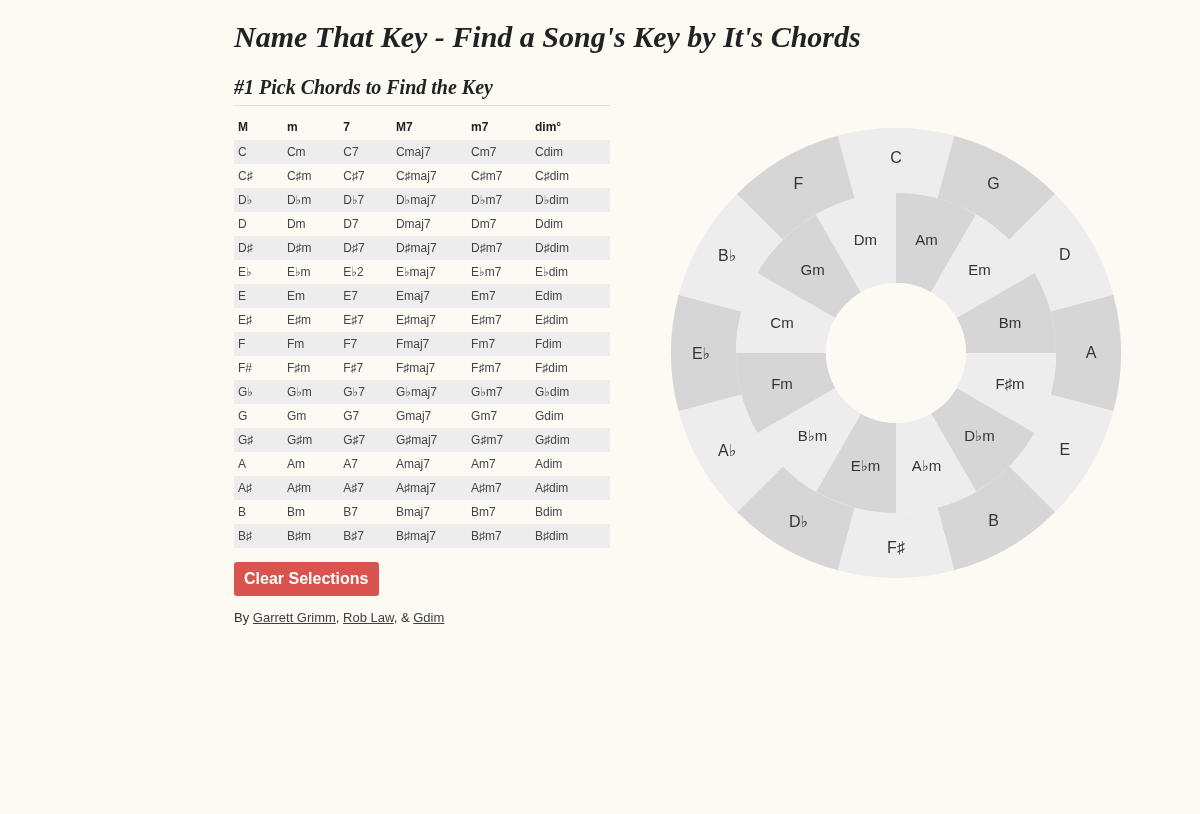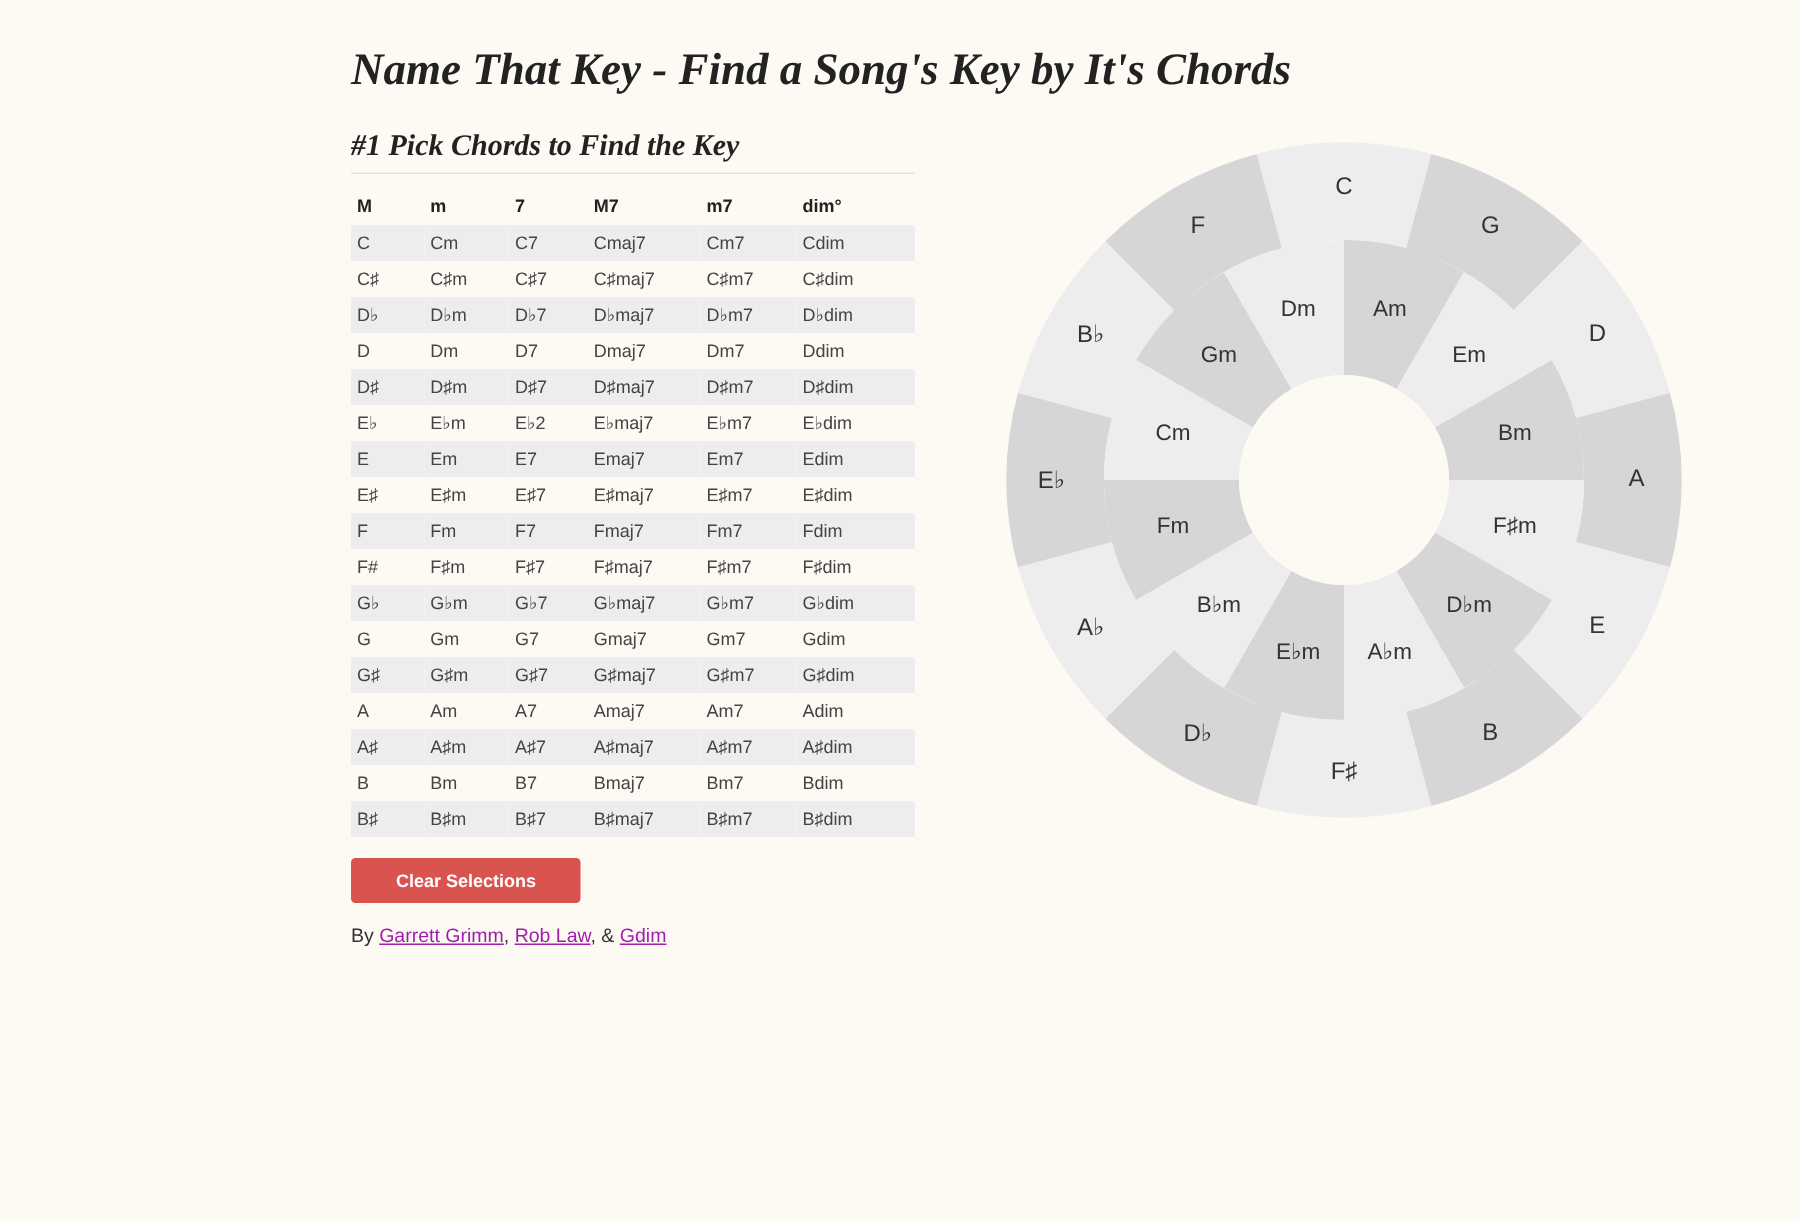--- a/index.html
+++ b/index.html
@@ -4,36 +4,36 @@
 <style>
   html, body {
     margin: 0;
     padding: 0;
     background: #fdfaf4;
     font-family: Arial, "Helvetica Neue", Helvetica, sans-serif;
     color: #333;
   }
   .page {
     width: 1052px;
-    margin: 10px auto;
+    margin: 0 auto;
     box-sizing: border-box;
     padding: 20px 0 10px 160px;
   }
   h1.page-title {
     font-family: Georgia, "Times New Roman", serif;
     font-weight: 700;
     font-style: italic;
     font-size: 30px;
     color: #222;
     margin: 0 0 22px 0;
   }
   .cols {
     display: flex;
     gap: 56px;
-    align-items: flex-start;
+    align-items: center;
   }
   .col-left { width: 430px; }
   .col-right { width: 470px; }
   h2.section-title {
     font-family: Georgia, "Times New Roman", serif;
     font-style: italic;
     font-weight: 700;
     font-size: 20px;
     color: #222;
     margin: 0 0 8px 0;
@@ -65,34 +65,34 @@
   }
   table.chord-table tbody tr:nth-child(odd) td {
     background: #ededed;
   }
   .btn-clear {
     display: inline-block;
     margin-top: 14px;
     background: #d9534f;
     color: #fff;
     font-weight: 700;
-    font-size: 12px;
-    padding: 8px 30px;
+    font-size: 16px;
+    padding: 8px 10px;
     border: none;
     border-radius: 3px;
     cursor: pointer;
   }
   .byline {
     margin-top: 14px;
     font-size: 13px;
     color: #333;
   }
   .byline .link {
     text-decoration: underline;
-    color: #a21caf;
+    color: #404040;
     cursor: pointer;
   }
   
   .circle-wrap {
     position: relative;
     width: 460px;
     height: 460px;
     margin-top: 4px;
   }
   .wedge-label {

